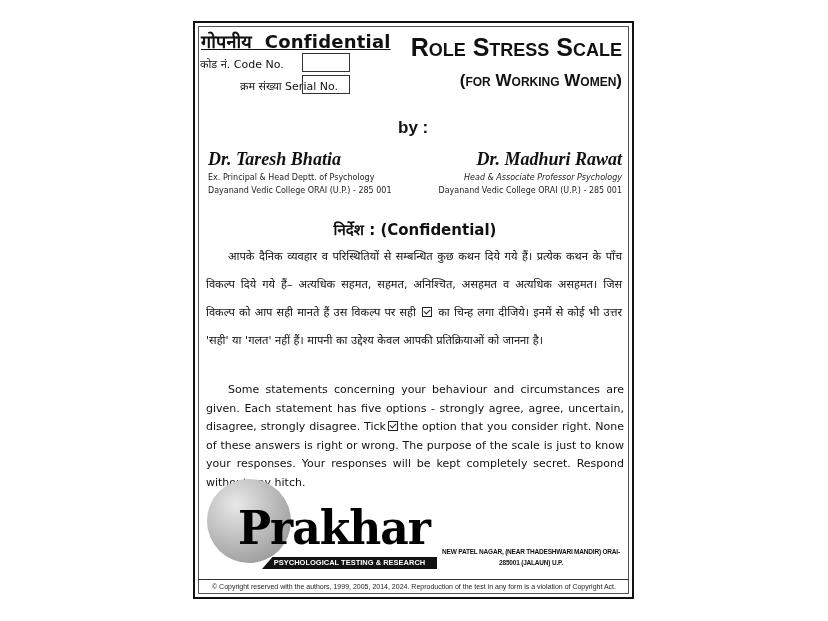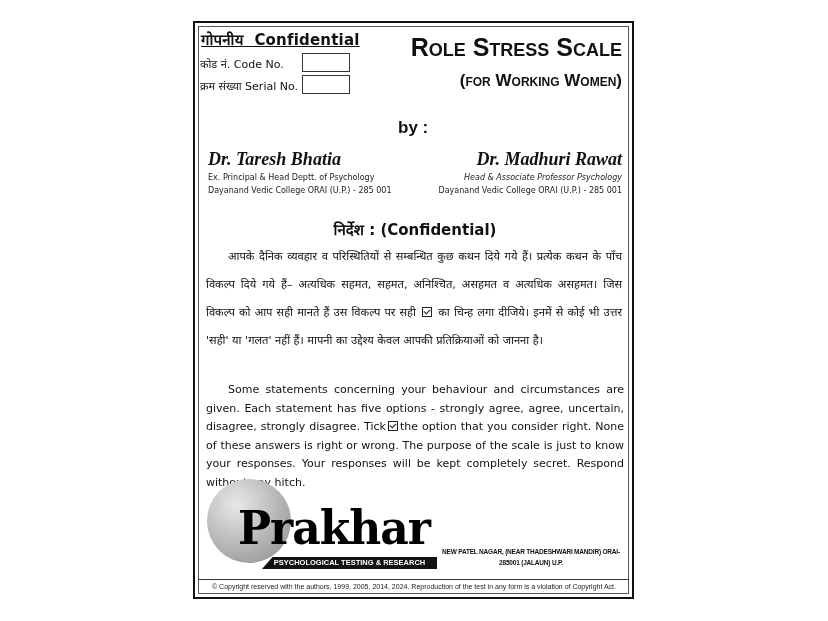--- a/index.html
+++ b/index.html
@@ -1,22 +1,22 @@
 <!DOCTYPE html>
 <html><head>
   <meta charset="utf-8">
   <style>
     html, body { margin:0; padding:0; background:#ffffff; }
     body { width:828px; height:621px; position:relative; overflow:hidden; font-family:"DejaVu Sans", sans-serif; color:#111; }
     .frame-outer { position:absolute; left:193px; top:21px; width:441px; height:578px; border:2px solid #111; box-sizing:border-box; }
     .frame-inner { position:absolute; left:198px; top:26px; width:431px; height:568px; border:1px solid #555; box-sizing:border-box; }
     .abs { position:absolute; }
-    .confidential { left:201px; top:29px; font-family:"DejaVu Sans", sans-serif; font-weight:bold; font-size:15px; text-decoration:underline; letter-spacing:0.2px; }
+    .confidential { left:201px; top:29px; font-family:"DejaVu Sans", sans-serif; font-weight:bold; font-size:18px; text-decoration:underline; letter-spacing:0.2px; }
     .code-label { left:200px; top:56px; font-size:11px; }
-    .serial-label { left:200px; top:78px; font-size:11px; }
+    .serial-label { left:200px; top:78px; font-size:11px;padding-left:40px; }
     .code-box { left:302px; top:53px; width:48px; height:19px; border:1px solid #333; box-sizing:border-box; }
     .serial-box { left:302px; top:75px; width:48px; height:19px; border:1px solid #333; box-sizing:border-box; }
     .title { left:360px; top:33px; width:262px; text-align:right; font-family:"Liberation Sans", sans-serif; font-weight:900; font-size:25px; font-variant:small-caps; letter-spacing:0px; }
     .subtitle { left:400px; top:71px; width:222px; text-align:right; font-family:"Liberation Sans", sans-serif; font-weight:900; font-size:17px; font-variant:small-caps; }
     .by { left:398px; top:118px; font-family:"Liberation Sans", sans-serif; font-weight:bold; font-size:17px; }
     .author-name { font-family:"Liberation Serif", serif; font-style:italic; font-weight:bold; font-size:18px; }
     .author-line { font-size:8px; color:#222; }
     .a1-name { left:208px; top:149px; }
     .a1-l1 { left:208px; top:173px; }
     .a1-l2 { left:208px; top:186px; }

